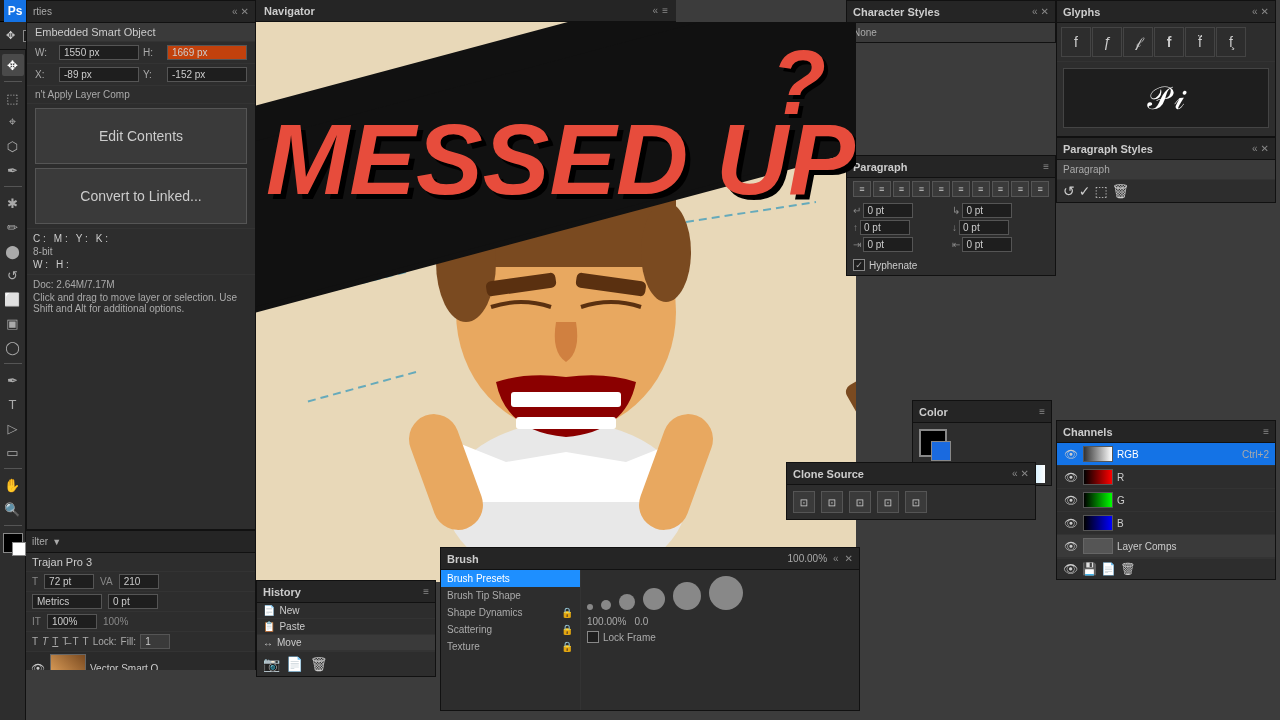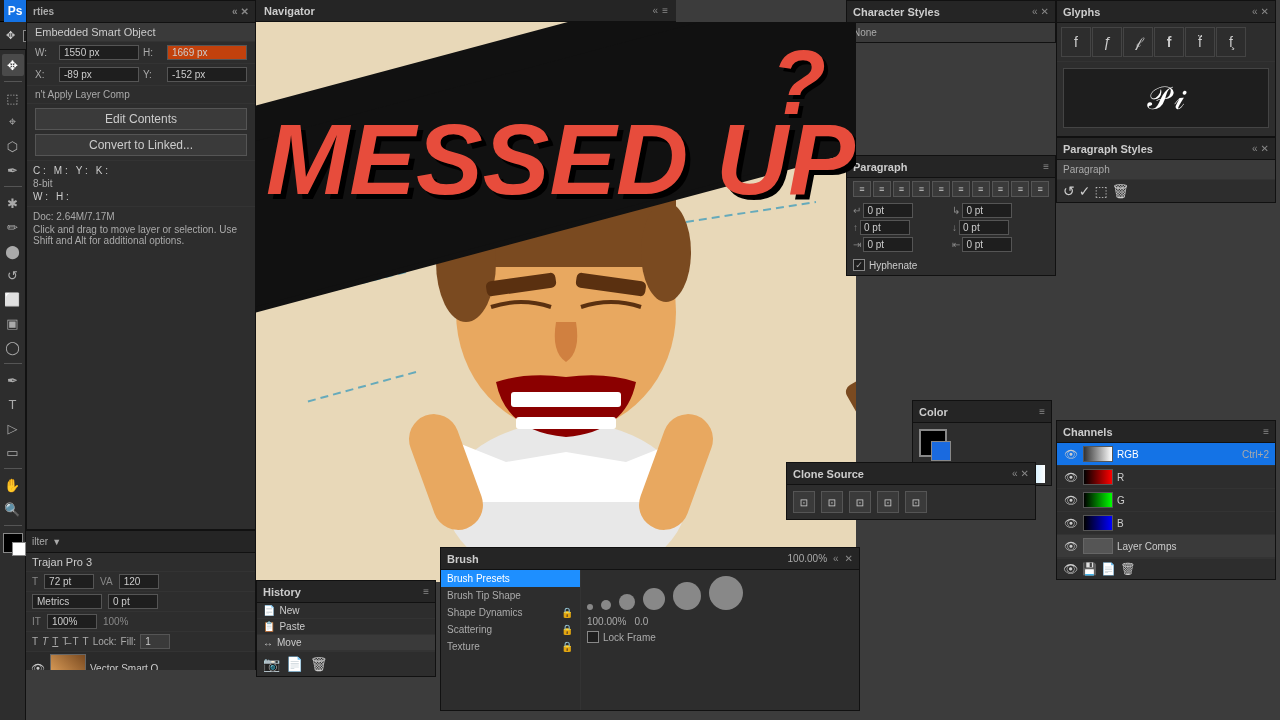--- a/index.html
+++ b/index.html
@@ -122,36 +122,35 @@
     .tool-icon:hover, .tool-icon.active { background: #4a4a4a; color: #fff; }
     .tool-separator { width: 18px; height: 1px; background: #555; margin: 3px 0; }
     .props-header {
       background: #252525;
       height: 22px;
       display: flex;
       align-items: center;
       justify-content: space-between;
       padding: 0 6px;
       border-bottom: 1px solid #111;
-      font-weight: bold;
     }
     .props-row {
       display: flex;
       align-items: center;
       padding: 3px 8px;
       gap: 4px;
       border-bottom: 1px solid #333;
     }
     .props-label { color: #aaa; font-size: 10px; min-width: 20px; }
     .props-btn {
       background: #3a3a3a;
       border: 1px solid #555;
       color: #ccc;
-      padding: 3px 8px;
-      font-size: 12px;
+      padding: 19px 8px;
+      font-size: 14px;
       cursor: pointer;
       width: 100%;
       text-align: center;
     }
 
     
     #canvas-area {
       position: absolute;
       left: 26px;
       top: 0;
@@ -402,21 +401,21 @@
         <span style="font-size:10px;color:#aaa;">ilter</span>
         <span style="font-size:9px;color:#aaa;margin-left:4px;">▼</span>
       </div>
       <div style="padding:3px 6px;border-bottom:1px solid #333;">
         <span style="font-size:11px;color:#ccc;">Trajan Pro 3</span>
       </div>
       <div style="display:flex;align-items:center;padding:2px 6px;gap:6px;border-bottom:1px solid #333;">
         <span style="font-size:10px;color:#888;">T</span>
         <span style="background:#1e1e1e;border:1px solid #555;color:#ccc;padding:1px 4px;font-size:10px;width:50px;display:inline-block;">72 pt</span>
         <span style="font-size:10px;color:#888;">VA</span>
-        <span style="background:#1e1e1e;border:1px solid #555;color:#ccc;padding:1px 4px;font-size:10px;width:40px;display:inline-block;">120</span>
+        <span style="background:#1e1e1e;border:1px solid #555;color:#ccc;padding:1px 4px;font-size:10px;width:40px;display:inline-block;">210</span>
       </div>
       <div style="display:flex;align-items:center;padding:2px 6px;gap:6px;border-bottom:1px solid #333;">
         <span style="background:#1e1e1e;border:1px solid #555;color:#ccc;padding:1px 4px;font-size:10px;width:70px;display:inline-block;">Metrics</span>
         <span style="background:#1e1e1e;border:1px solid #555;color:#ccc;padding:1px 4px;font-size:10px;width:50px;display:inline-block;">0 pt</span>
       </div>
       <div style="display:flex;align-items:center;padding:2px 6px;gap:6px;border-bottom:1px solid #333;">
         <span style="font-size:10px;color:#888;">IT</span>
         <span style="background:#1e1e1e;border:1px solid #555;color:#ccc;padding:1px 4px;font-size:10px;width:50px;display:inline-block;">100%</span>
         <span style="font-size:10px;color:#888;">100%</span>
       </div>

